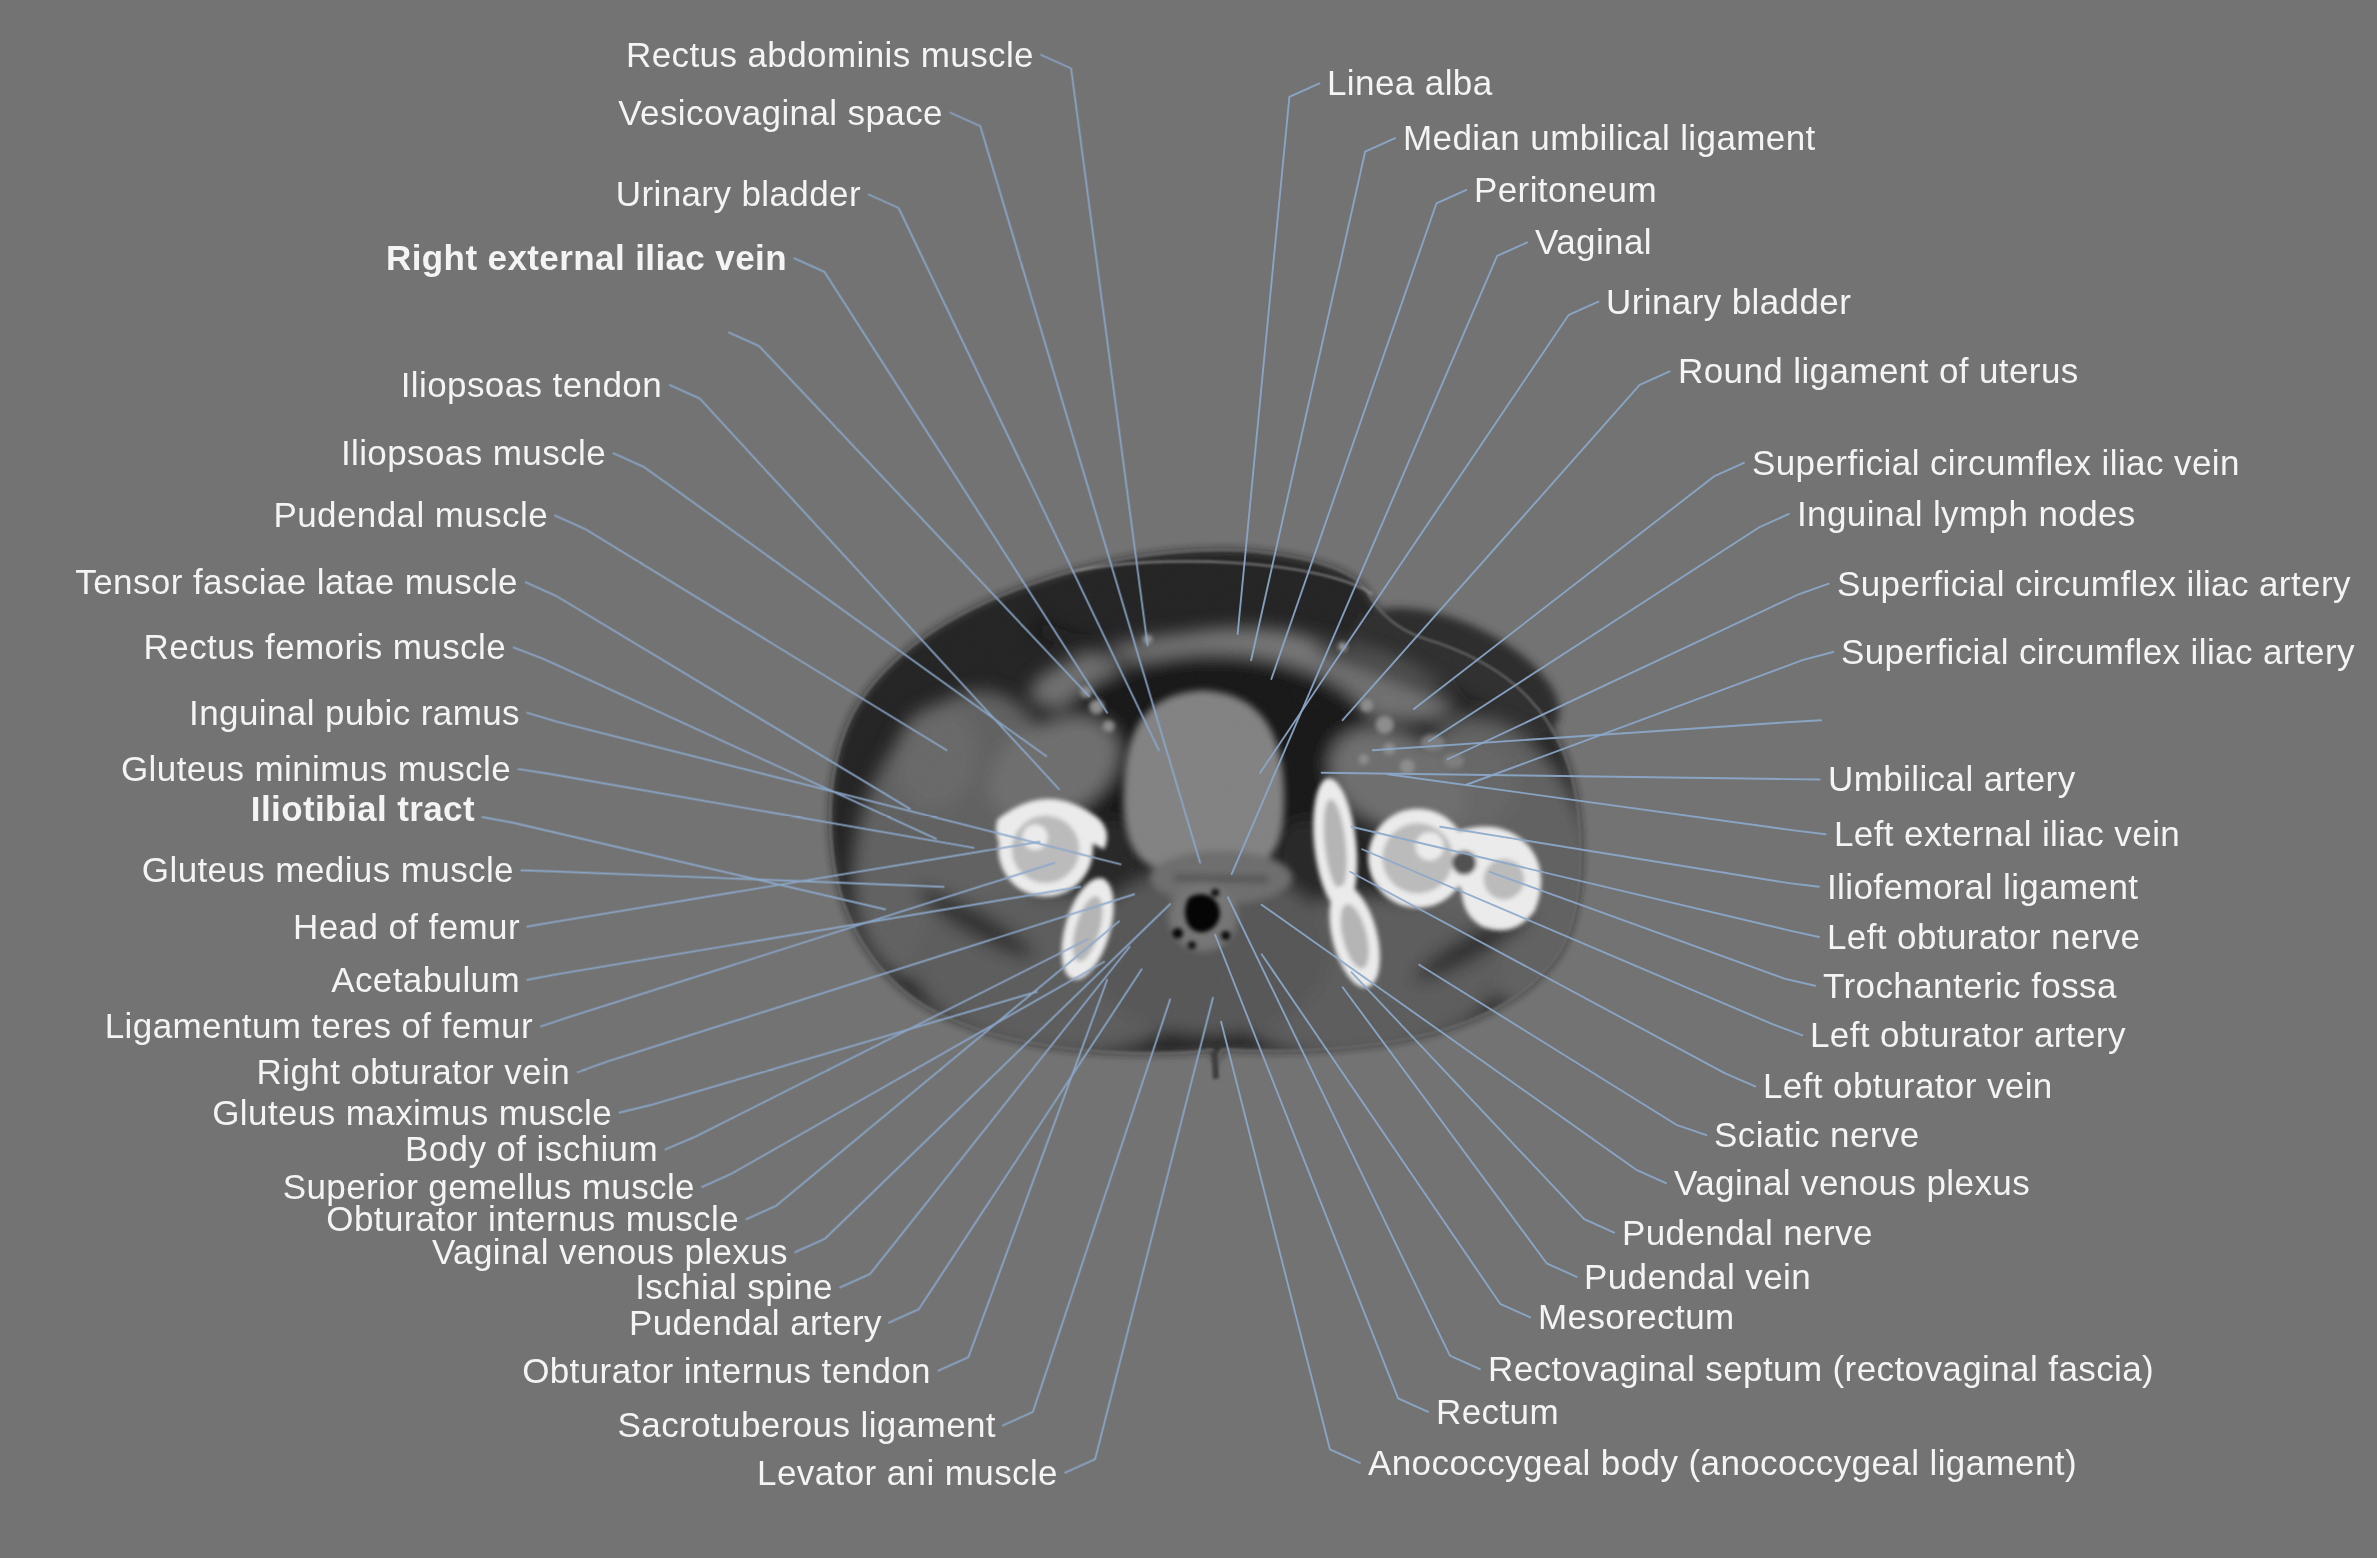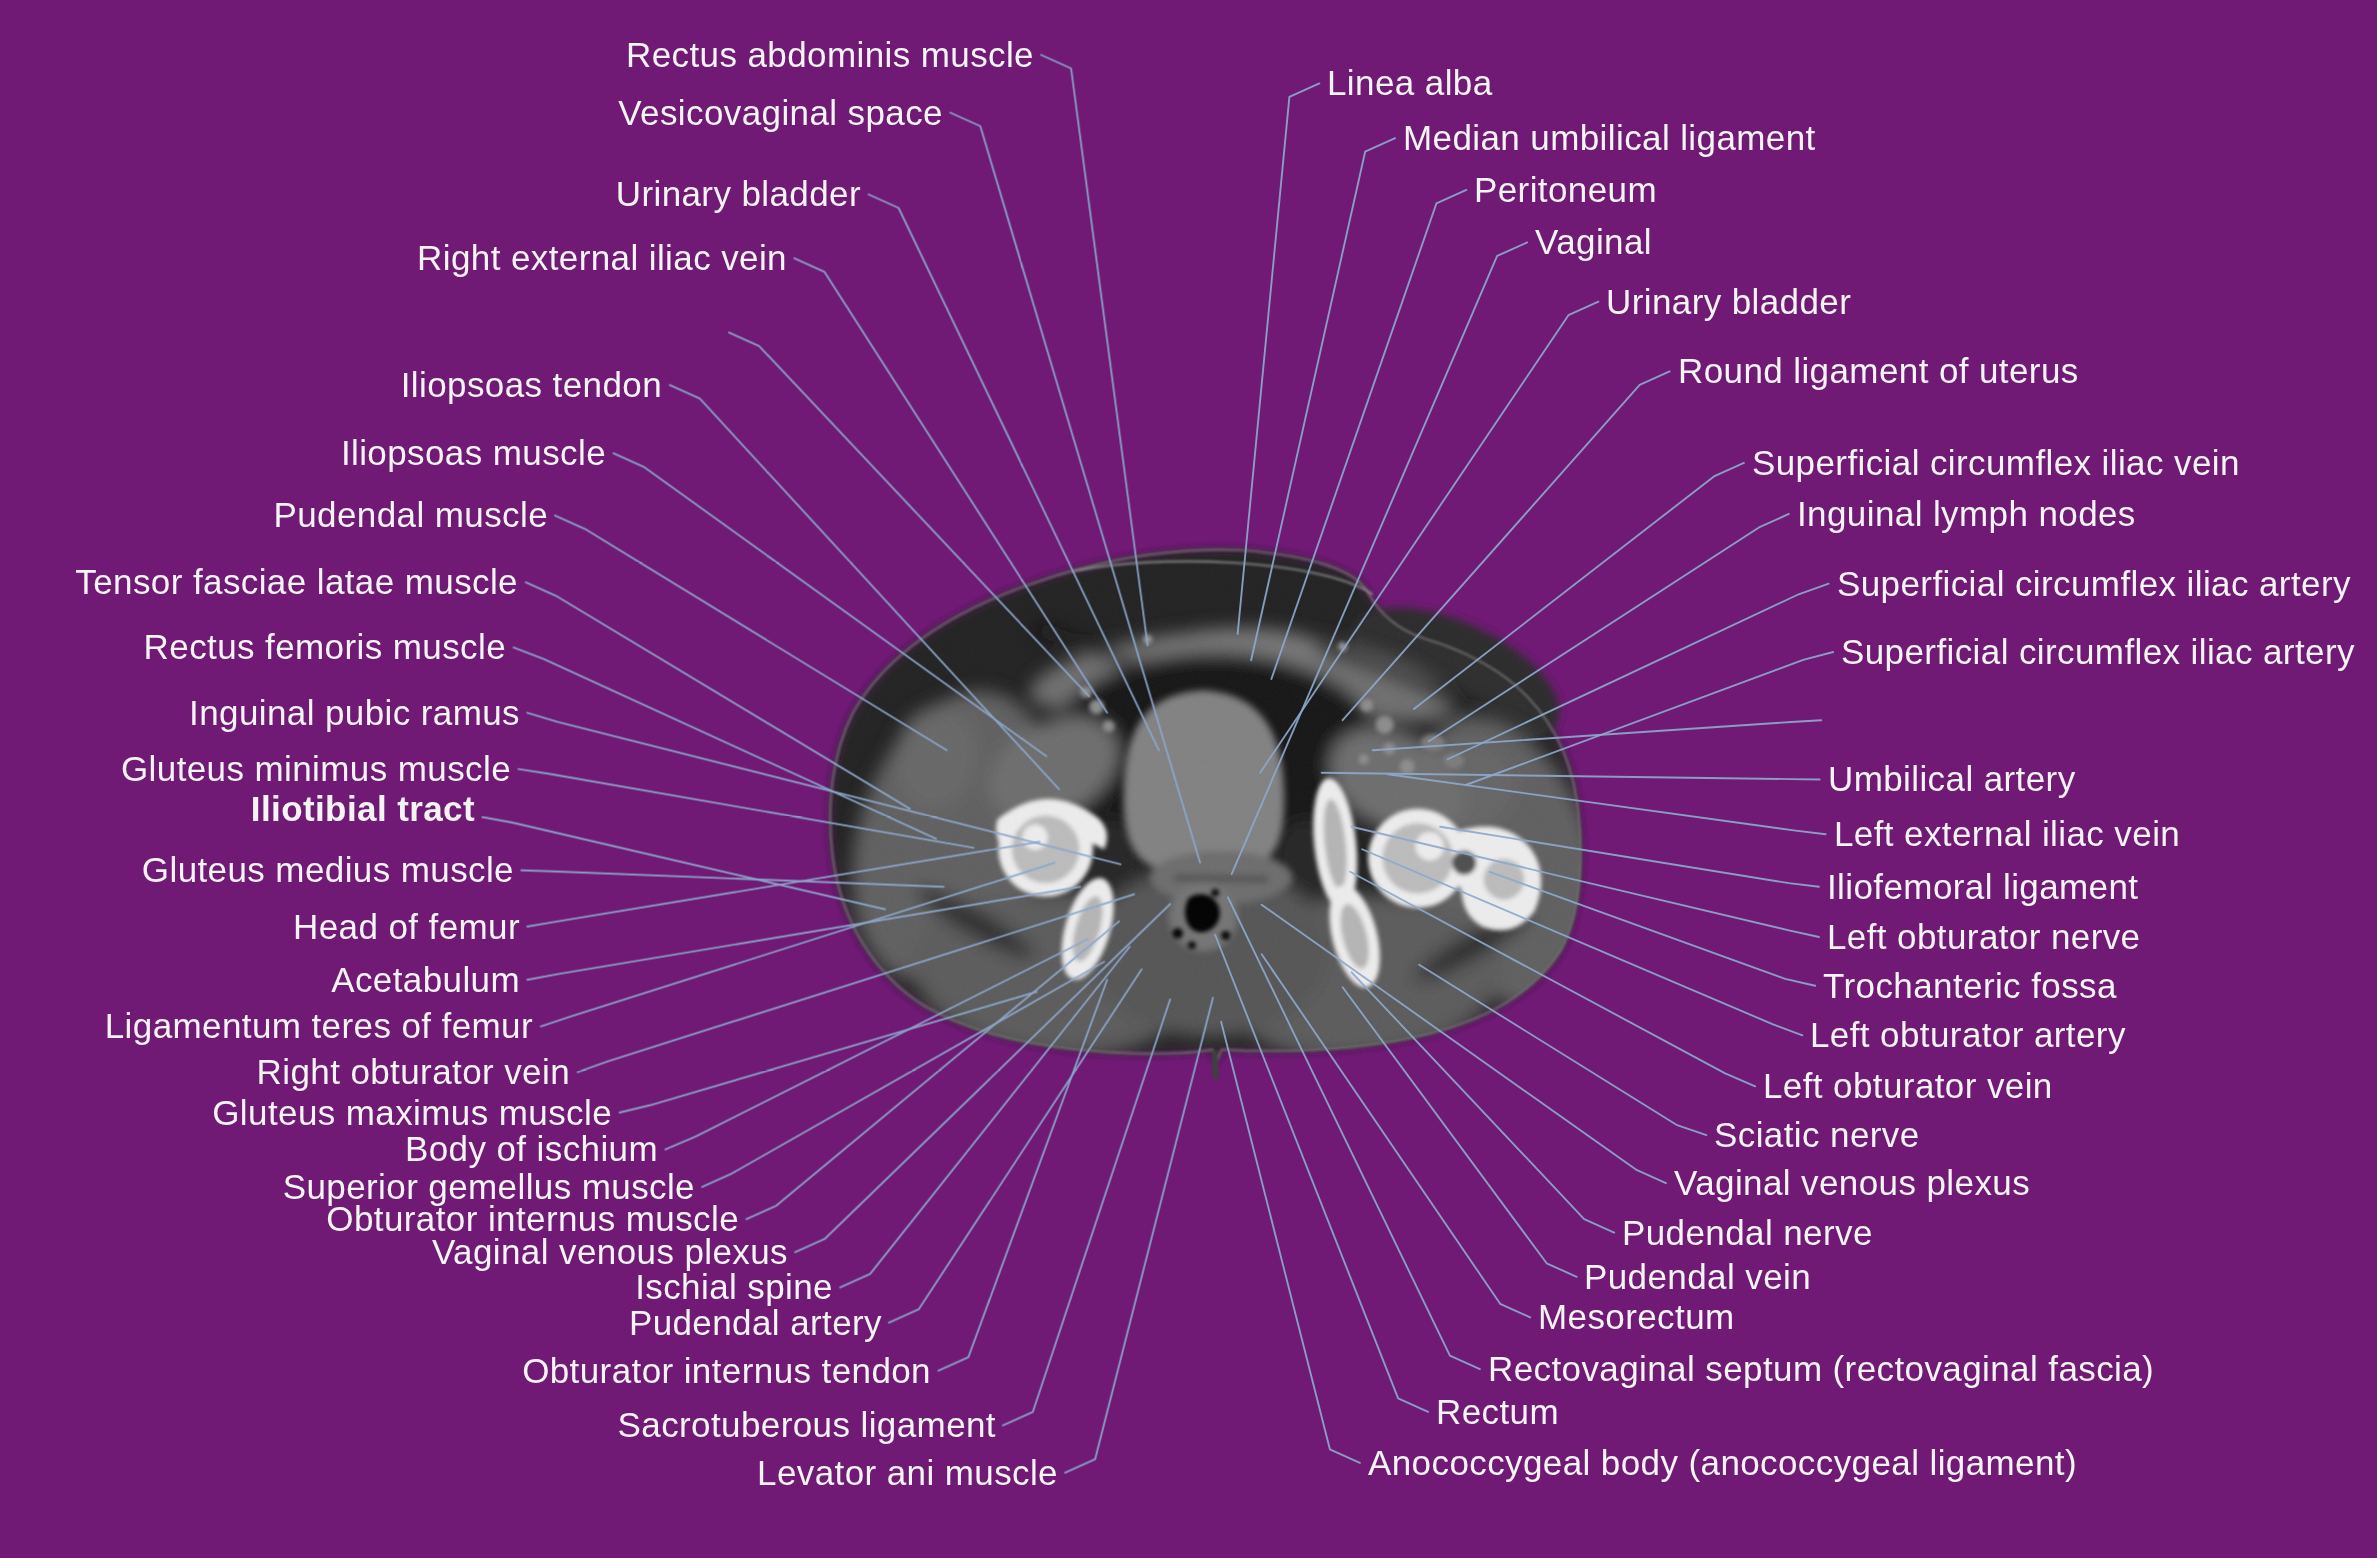--- a/index.html
+++ b/index.html
@@ -1,16 +1,16 @@
 <!DOCTYPE html>
 <html style="--label-color: #f4f4f4; --line-color: #8ca8cb; --label-size: 35px;font-size:12px"><head>
 <meta charset="utf-8">
 <style>
   html,body{margin:0;padding:0;background:#000;}
-  #stage{position:relative;width:2377px;height:1559px;background:#701a75;overflow:hidden;
+  #stage{position:relative;width:2377px;height:1559px;background:#737373;overflow:hidden;
          font-family:"Liberation Sans",sans-serif;}
   #ct-svg{position:absolute;left:0;top:0;width:2377px;height:1559px;}
   #labels-layer{position:absolute;left:0;top:0;width:100%;height:100%;}
   .label{position:absolute;color:var(--label-color,#f4f4f4);
          font-size:var(--label-size,35px);line-height:1.15;white-space:nowrap;
          letter-spacing:0.4px;font-weight:400;}
   .label.l{transform:translate(-100%,-50%);}
   .label.r{transform:translate(0,-50%);}
   #leader-lines polyline{fill:none;stroke:var(--line-color,#8ca8cb);stroke-width:2.5;
          stroke-linejoin:round;stroke-linecap:round;opacity:.92;}
@@ -209,21 +209,21 @@
         <polyline points="1973,1825 1933,1807 1637,1196"></polyline>
         <polyline points="1904,1882 1864,1864 1620,1246"></polyline>
         <polyline points="1813,1950 1773,1932 1628,1362"></polyline>
       </g>
   </svg>
 
   <div id="labels-layer">
       <div class="label l" style="left: 1034px; top: 55px;">Rectus abdominis muscle</div>
       <div class="label l" style="left: 943px; top: 113px;">Vesicovaginal space</div>
       <div class="label l" style="left: 861px; top: 194px;">Urinary bladder</div>
-      <div class="label l" style="left: 787px; top: 258px;">Right external iliac vein</div>
+      <div class="label l" style="left: 787px; top: 258px; font-weight: bold;">Right external iliac vein</div>
       <div class="label l" style="left: 662px; top: 385px;">Iliopsoas tendon</div>
       <div class="label l" style="left: 606px; top: 453px;">Iliopsoas muscle</div>
       <div class="label l" style="left: 548px; top: 515px;">Pudendal muscle</div>
       <div class="label l" style="left: 518px; top: 582px;">Tensor fasciae latae muscle</div>
       <div class="label l" style="left: 506px; top: 647px;">Rectus femoris muscle</div>
       <div class="label l" style="left: 520px; top: 713px;">Inguinal pubic ramus</div>
       <div class="label l" style="left: 511px; top: 769px;">Gluteus minimus muscle</div>
       <div class="label l" style="left: 475px; top: 809px; font-weight: bold;">Iliotibial tract</div>
       <div class="label l" style="left: 514px; top: 870px;">Gluteus medius muscle</div>
       <div class="label l" style="left: 520px; top: 927px;">Head of femur</div>

